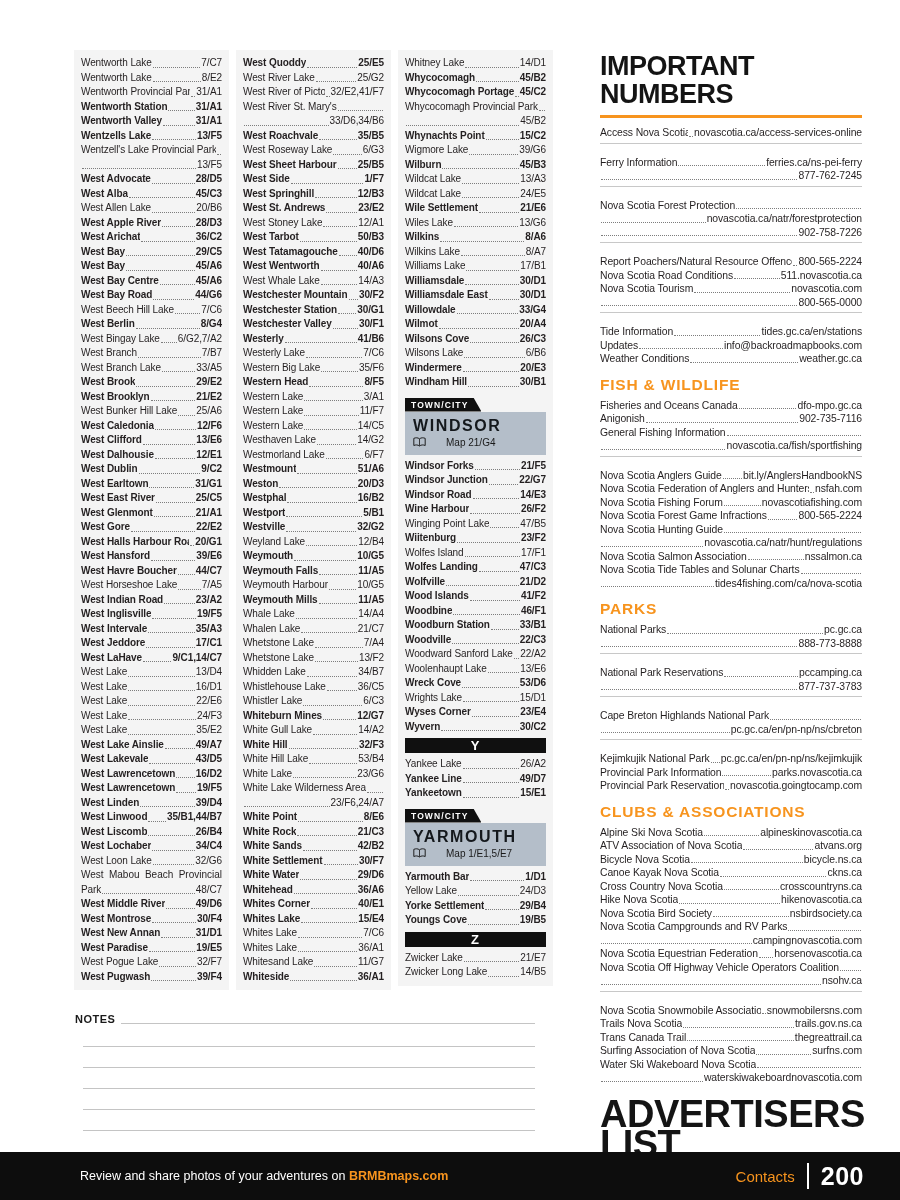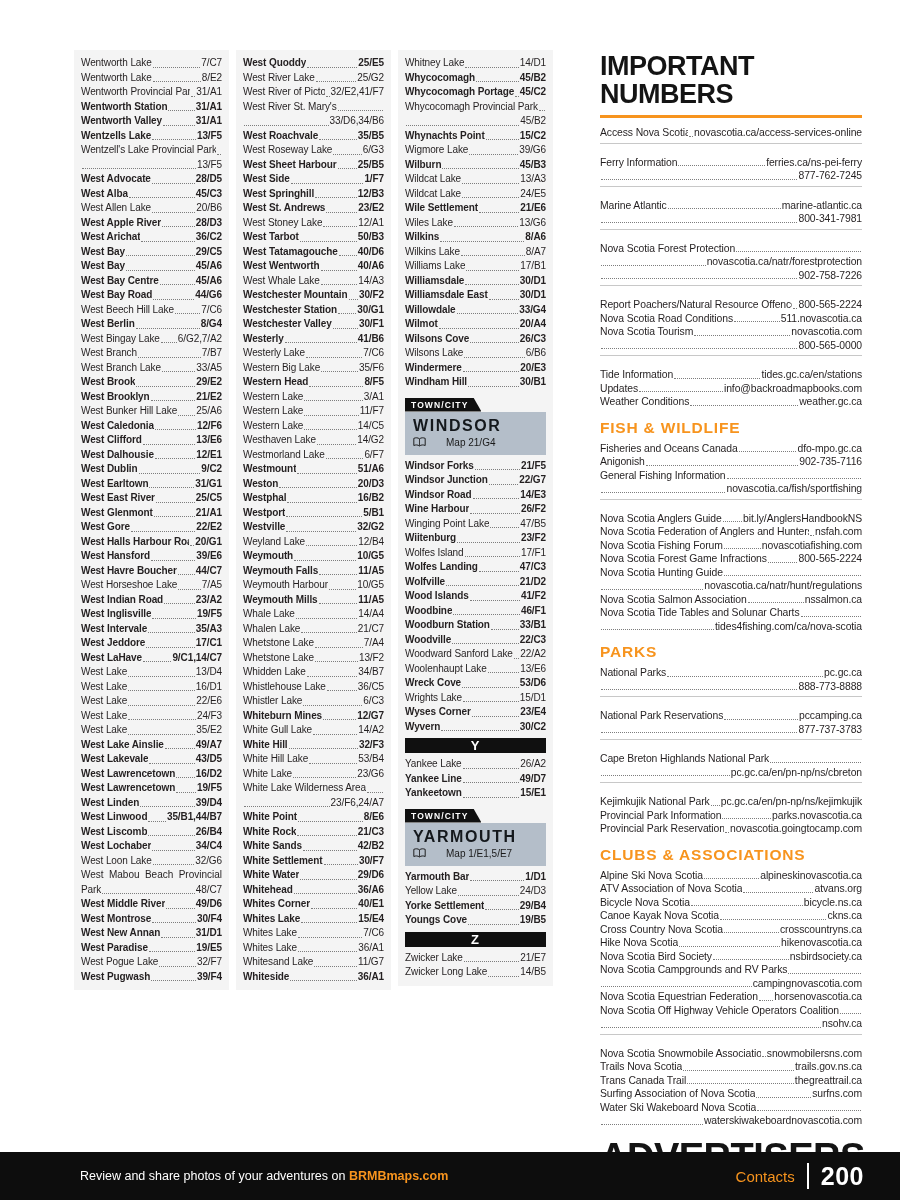--- a/index.html
+++ b/index.html
@@ -1001,31 +1001,20 @@
             <span class="dots"></span>
             <span class="rf">ferries.ca/ns-pei-ferry</span>
           </div>
           <div class="crow">
             <span class="dots"></span>
             <span class="rf">877-762-7245</span>
           </div>
         </div>
         <div class="cgroup rule">
           <div class="crow">
-            <span class="nm">Marine Atlantic</span>
-            <span class="dots"></span>
-            <span class="rf">marine-atlantic.ca</span>
-          </div>
-          <div class="crow">
-            <span class="dots"></span>
-            <span class="rf">800-341-7981</span>
-          </div>
-        </div>
-        <div class="cgroup rule">
-          <div class="crow">
             <span class="nm">Nova Scotia Forest Protection</span>
             <span class="dots"></span>
           </div>
           <div class="crow">
             <span class="dots"></span>
             <span class="rf">novascotia.ca/natr/forestprotection</span>
           </div>
           <div class="crow">
             <span class="dots"></span>
             <span class="rf">902-758-7226</span>
@@ -1277,20 +1266,33 @@
     <h1 class="big-title adv-title">ADVERTISERS LIST</h1>
     <div class="orange-rule"></div>
     <div class="adv-entry">
       <div class="adv-line1"><span class="badge">188</span><span class="adv-name">MAPS &amp; MORE: THE TRAVEL STORE</span></div>
       <div>Halifax, NS</div>
       <div>902-422-7106</div>
       <div>www.mapsandmore.ca</div>
     </div>
   </aside>
 
+  <div class="notes">
+    <div class="notes-head">
+      <span>NOTES</span>
+      <span class="nline"></span>
+    </div>
+    <div id="notes-lines">
+        <div class="nline2"></div>
+        <div class="nline2"></div>
+        <div class="nline2"></div>
+        <div class="nline2"></div>
+        <div class="nline2"></div>
+      </div>
+  </div>
 
   <footer class="footer">
     <div class="footer-left"><span>Review and share photos of your adventures on</span> <span class="site">BRMBmaps.com</span></div>
     <div class="footer-right">
       <span class="contacts-lbl">Contacts</span>
       <span class="fdiv"></span>
       <span class="pageno">200</span>
     </div>
   </footer>
 

